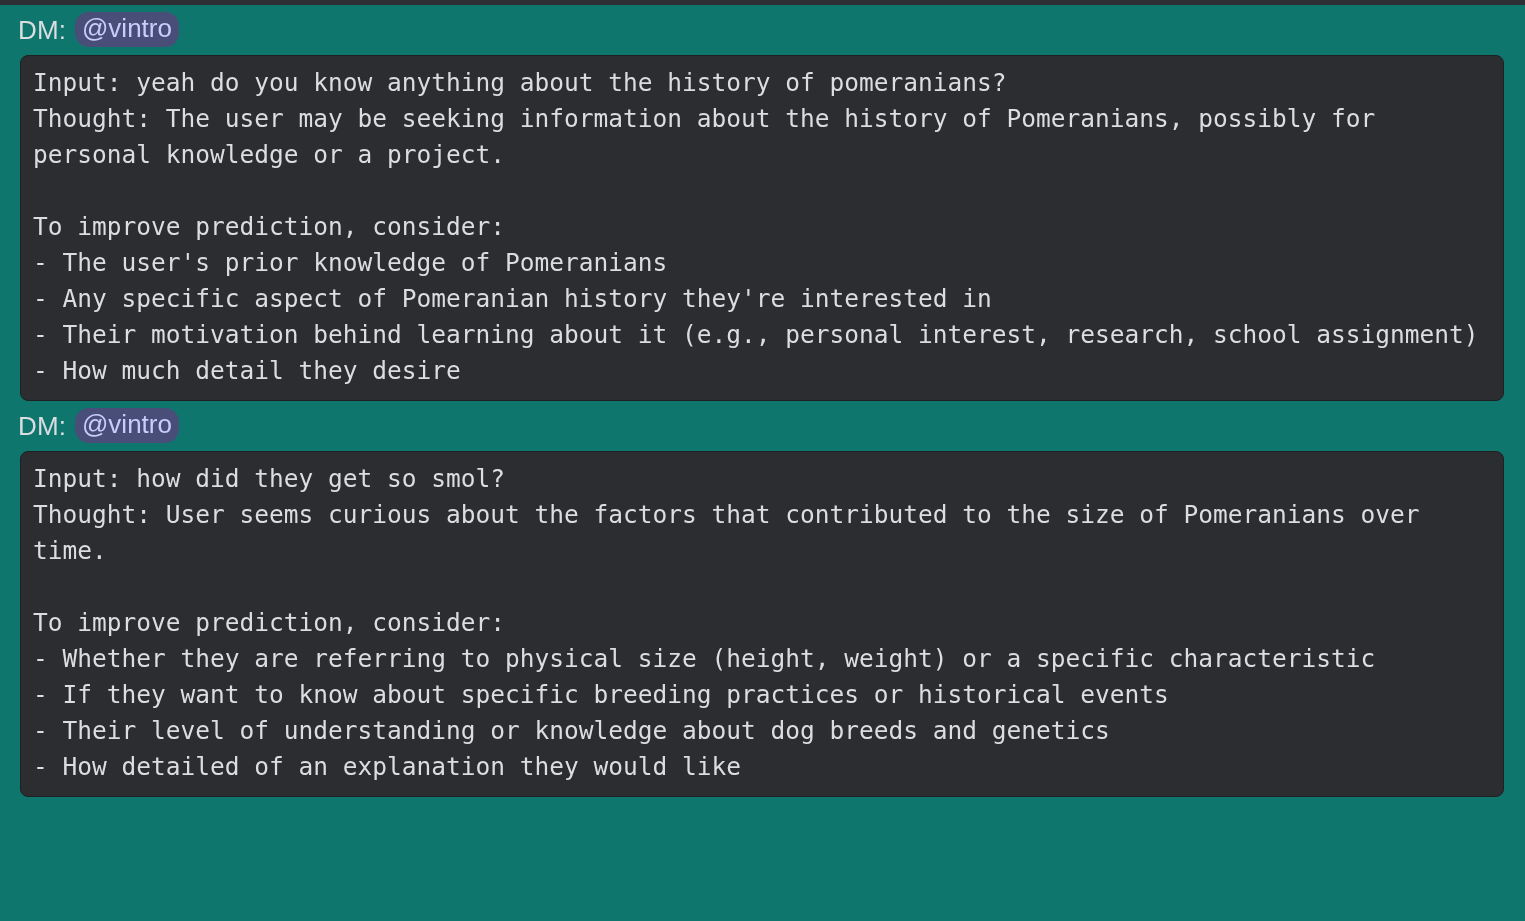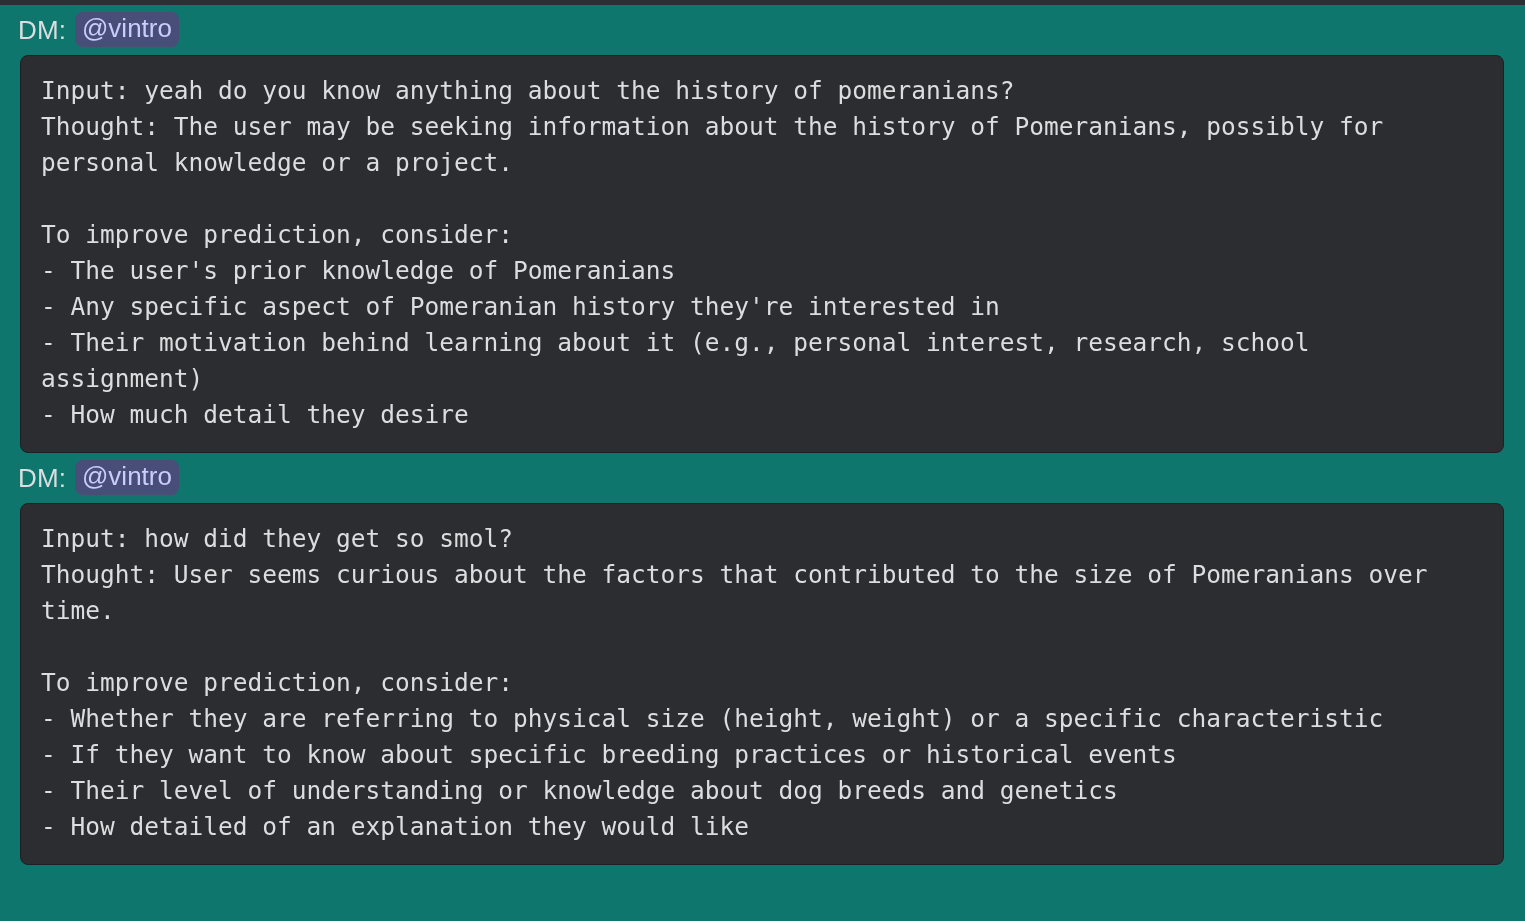--- a/index.html
+++ b/index.html
@@ -56,42 +56,42 @@
   .dm-label {
     color: #dbdee1;
     font-size: 26px;
     font-family: "Liberation Sans", sans-serif;
     letter-spacing: 0.1px;
   }
   .mention-pill {
     display: inline-block;
     margin-left: 9px;
     padding: 2px 7px 4px 7px;
-    border-radius: 8px;
+    border-radius: 14px;
     background: #494e78;
     color: #c9cdfb;
     font-size: 26px;
     font-family: "Liberation Sans", sans-serif;
     font-weight: 500;
     line-height: 1.12;
     cursor: pointer;
   }
 
   
   .code-block {
     margin: 2px 21px 0 20px;
     background: #2b2d31;
     border: 1px solid #1f2023;
     border-radius: 8px;
     padding: 9px 12px 11px 12px;
     box-sizing: border-box;
     overflow: hidden;
   }
   .code-block pre {
-    margin: 8px;
+    margin: 0;
     padding: 0;
     color: #dcddde;
     font-family: "DejaVu Sans Mono", "Liberation Mono", monospace;
     font-size: 24.5px;
     line-height: 36px;
     white-space: pre-wrap;
     word-break: normal;
     overflow-wrap: break-word;
     letter-spacing: 0px;
     tab-size: 4;

